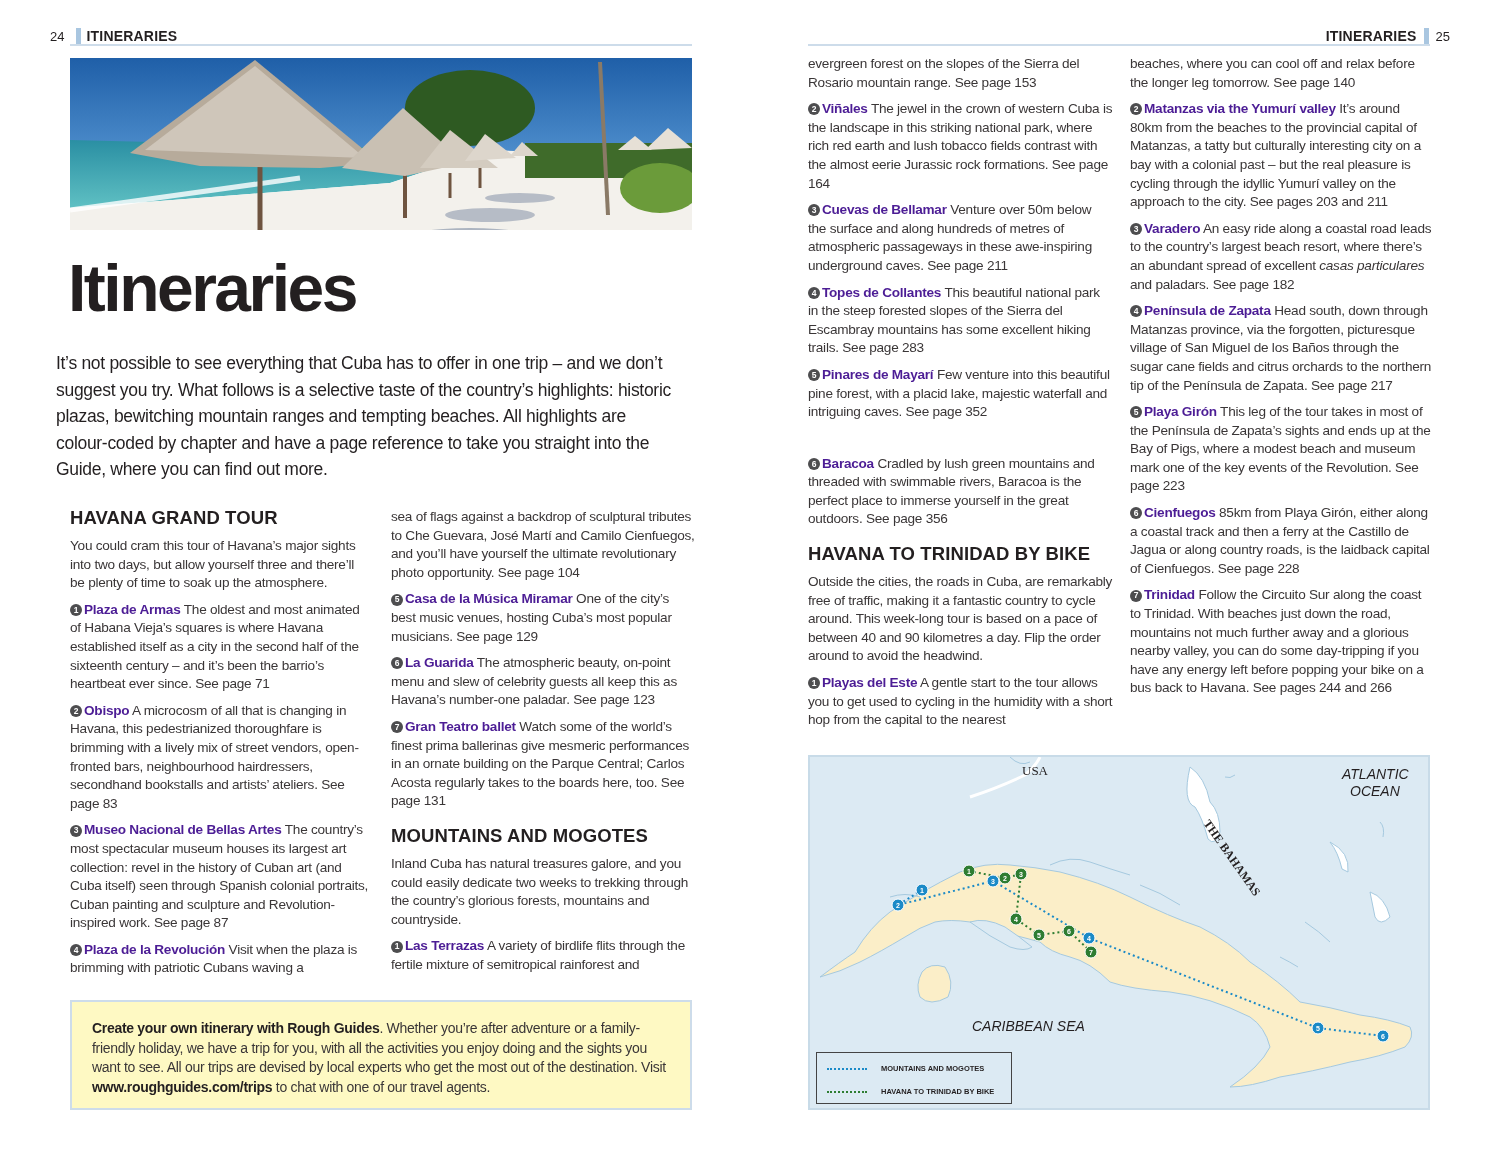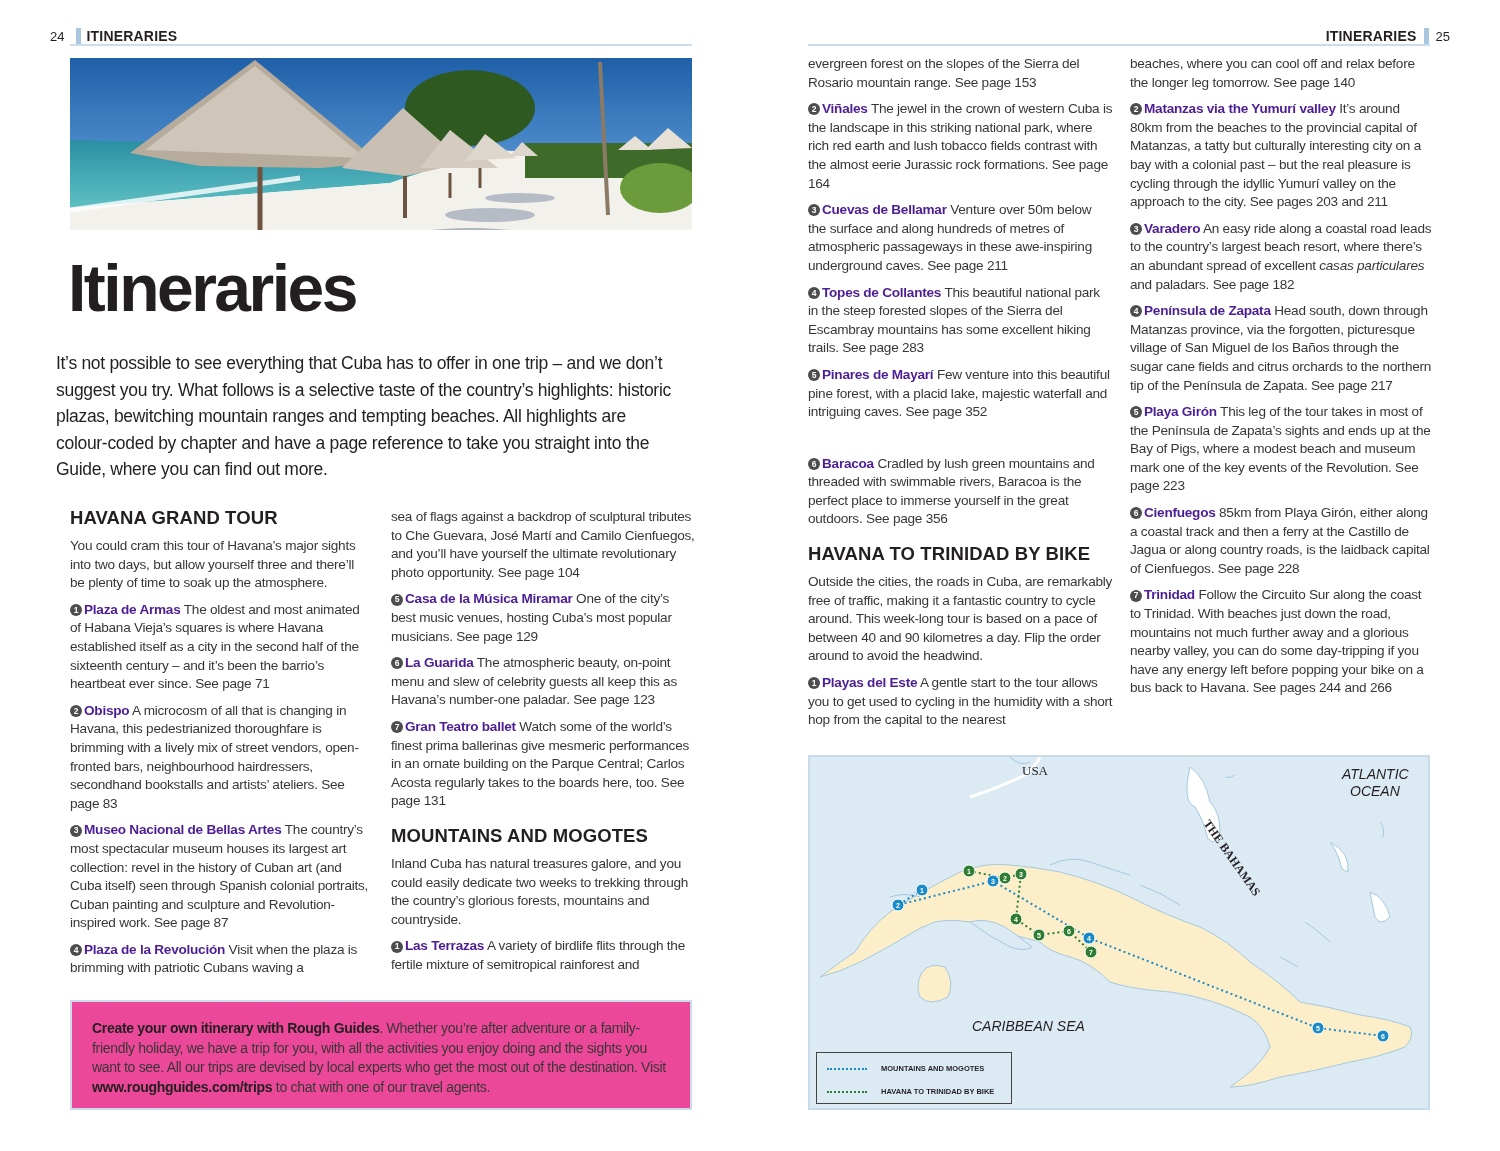--- a/index.html
+++ b/index.html
@@ -30,21 +30,21 @@
 
   .intro { position: absolute; left: 56px; top: 350px; width: 625px; font-size: 17.5px; line-height: 26.5px; letter-spacing: -0.3px; }
 
   .col { position: absolute; font-size: 13.6px; line-height: 18.6px; letter-spacing: -0.25px; color: #3a3637; }
   .col p { margin-bottom: 8px; }
   .col h2 { font-size: 18.5px; font-weight: bold; color: #231f20; letter-spacing: 0.1px; margin-bottom: 8px; line-height: 22px; }
   .col .name { font-weight: bold; color: #4c1d95; }
   .num { display: inline-flex; width: 12px; height: 12px; border-radius: 50%; background: #4d4d4f; color: #fff; font-size: 8.5px; font-weight: bold; align-items: center; justify-content: center; vertical-align: 1px; margin-right: 2px; letter-spacing: 0; }
   .col i { font-style: italic; }
 
-  .cta { position: absolute; left: 70px; top: 1000px; width: 622px; height: 110px; border: 2px solid #cddcea; background: #ec4899; padding: 17px 20px; font-size: 14px; line-height: 19.5px; color: #3a3637; letter-spacing: -0.3px; }
+  .cta { position: absolute; left: 70px; top: 1000px; width: 622px; height: 110px; border: 2px solid #cddcea; background: #fef9c3; padding: 17px 20px; font-size: 14px; line-height: 19.5px; color: #3a3637; letter-spacing: -0.3px; }
   .cta b { color: #231f20; }
 
   .map { position: absolute; left: 58px; top: 755px; width: 622px; height: 355px; border: 2px solid #c8dbe8; background: #dceaf3; overflow: hidden; }
   .map svg { display: block; }
   .legend { position: absolute; left: 6px; top: 295px; width: 196px; height: 52px; border: 1.5px solid #444; background: #dceaf3; }
   .legend-row { position: absolute; left: 10px; display: flex; align-items: center; font-size: 7.5px; font-weight: bold; color: #231f20; }
   .legend-line { width: 40px; height: 0; border-top: 2px dotted; margin-right: 14px; }
   .map-label { position: absolute; font-family: "Liberation Serif", "DejaVu Serif", serif; color: #231f20; }
 </style>
 </head>

